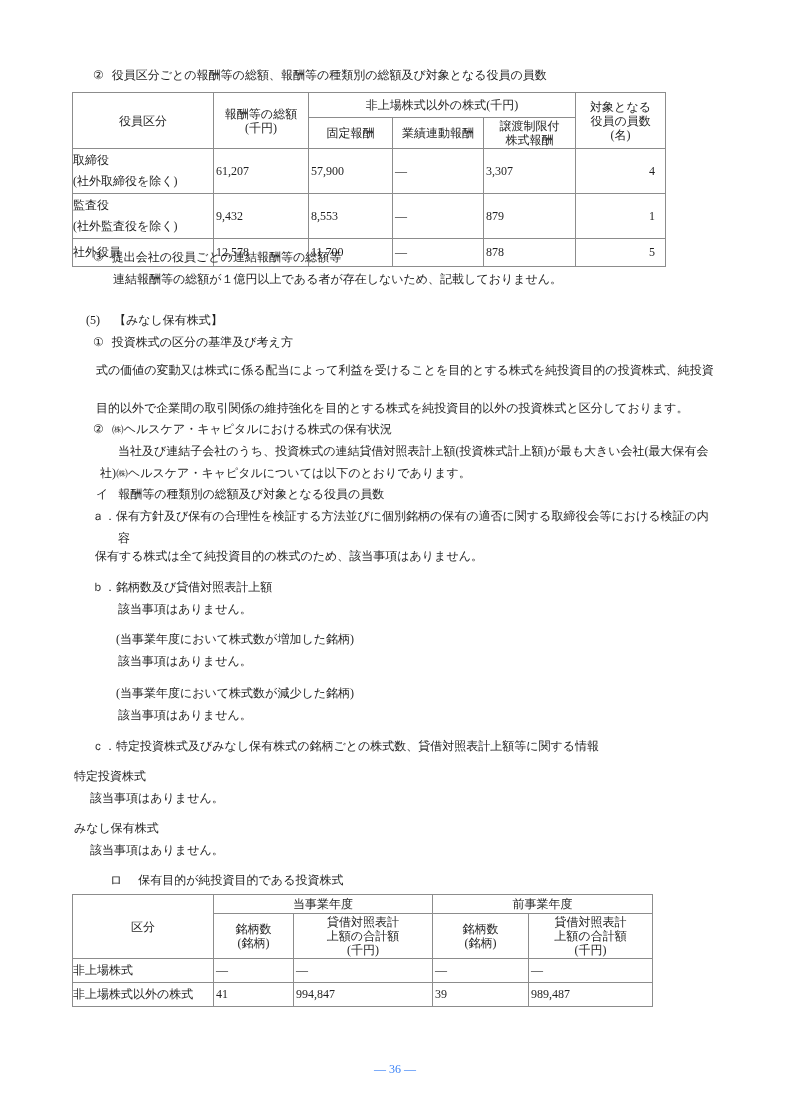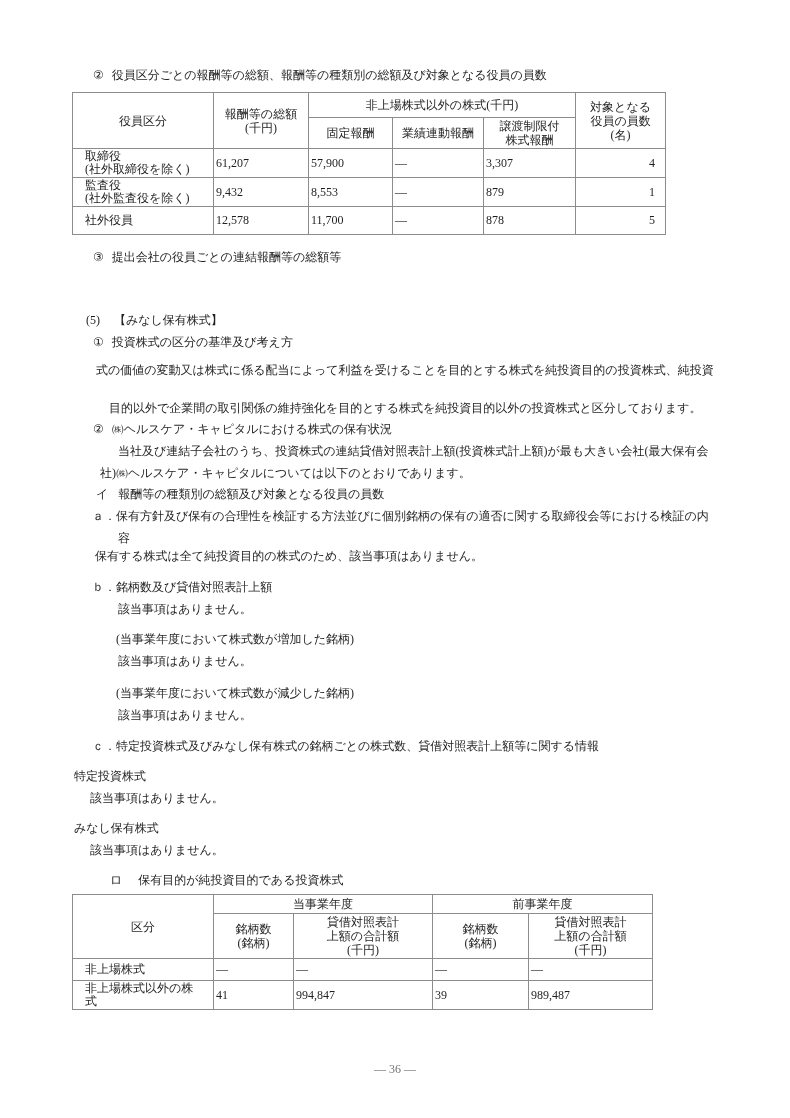--- a/index.html
+++ b/index.html
@@ -14,24 +14,24 @@
   .numline .gap8  { margin-right:8px; }
   .numline .gap10 { margin-right:10px; }
   .numline .gap14 { margin-right:14px; }
   .numline .gap16 { margin-right:16px; }
   table { border-collapse:collapse; table-layout:fixed; position:absolute; background:#fff; }
   td {
     border:1px solid #8c8c8c; font-size:12px; color:#1f1f1f;
     overflow:hidden; padding:0;
   }
   td.hd { text-align:center; vertical-align:middle; line-height:14px; white-space:pre-line; padding:1px 2px; }
-  td.cls { text-align:left; vertical-align:middle; line-height:13px; white-space:pre-line; padding:1px 12px; }
+  td.cls { text-align:left; vertical-align:middle; line-height:21px; white-space:pre-line; padding:1px 0; }
   td.num { text-align:left; vertical-align:middle; padding:1px 8px 1px 2px; }
   td.cnt { text-align:right; vertical-align:middle; padding:1px 10px 1px 2px; }
-  .footer { position:absolute; left:0; top:1062px; width:100%; text-align:center; font-size:12px; color:#737373; }
+  .footer { position:absolute; left:0; top:1062px; width:100%; text-align:center; font-size:12px; color:#3b82f6; }
 </style>
 </head>
 <body>
 
 <div class="page">
 
   <div class="ln numline" style="left:93px; top:66px">
     <span class="gap8">②</span>
     <span>役員区分ごとの報酬等の総額、報酬等の種類別の総額及び対象となる役員の員数</span>
   </div>
@@ -87,32 +87,33 @@
       <td class="num">878</td>
       <td class="cnt">5</td>
     </tr>
   </tbody>
     </table>
 
   <div class="ln numline" style="left:93px; top:248px">
     <span class="gap8">③</span>
     <span>提出会社の役員ごとの連結報酬等の総額等</span>
   </div>
+  <div class="ln" style="left:113px; top:270px">連結報酬等の総額が１億円以上である者が存在しないため、記載しておりません。</div>
 
   <div class="ln numline" style="left:86px; top:311px">
     <span class="gap14">(5)</span>
     <span>【みなし保有株式】</span>
   </div>
 
   <div class="ln numline" style="left:93px; top:333px">
     <span class="gap8">①</span>
     <span>投資株式の区分の基準及び考え方</span>
   </div>
   <div class="ln" style="left:96px;  top:361px">式の価値の変動又は株式に係る配当によって利益を受けることを目的とする株式を純投資目的の投資株式、純投資</div>
-  <div class="ln" style="left:109px;  top:399px">目的以外で企業間の取引関係の維持強化を目的とする株式を純投資目的以外の投資株式と区分しております。</div>
+  <div class="ln" style="left:96px;  top:399px">目的以外で企業間の取引関係の維持強化を目的とする株式を純投資目的以外の投資株式と区分しております。</div>
 
   <div class="ln numline" style="left:93px; top:420px">
     <span class="gap8">②</span>
     <span>㈱ヘルスケア・キャピタルにおける株式の保有状況</span>
   </div>
   <div class="ln" style="left:118px; top:442px">当社及び連結子会社のうち、投資株式の連結貸借対照表計上額(投資株式計上額)が最も大きい会社(最大保有会</div>
   <div class="ln" style="left:100px;  top:464px">社)㈱ヘルスケア・キャピタルについては以下のとおりであります。</div>
 
   <div class="ln numline" style="left:96px; top:485px">
     <span class="gap10">イ</span>

